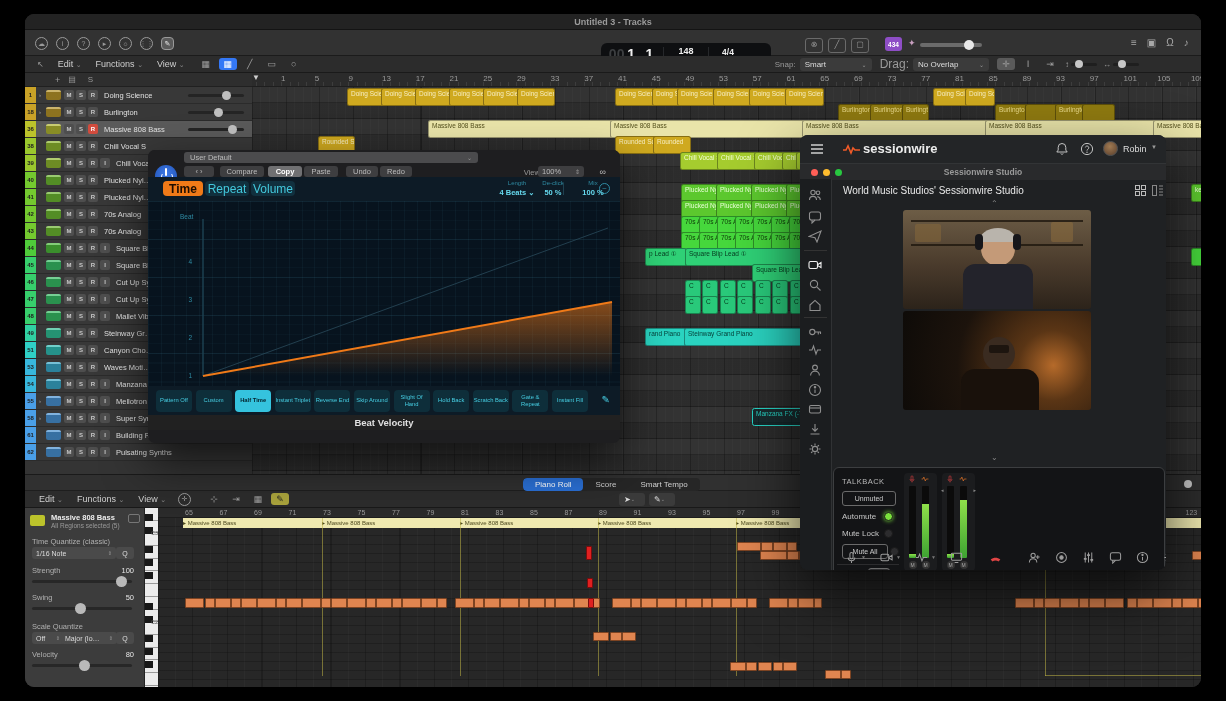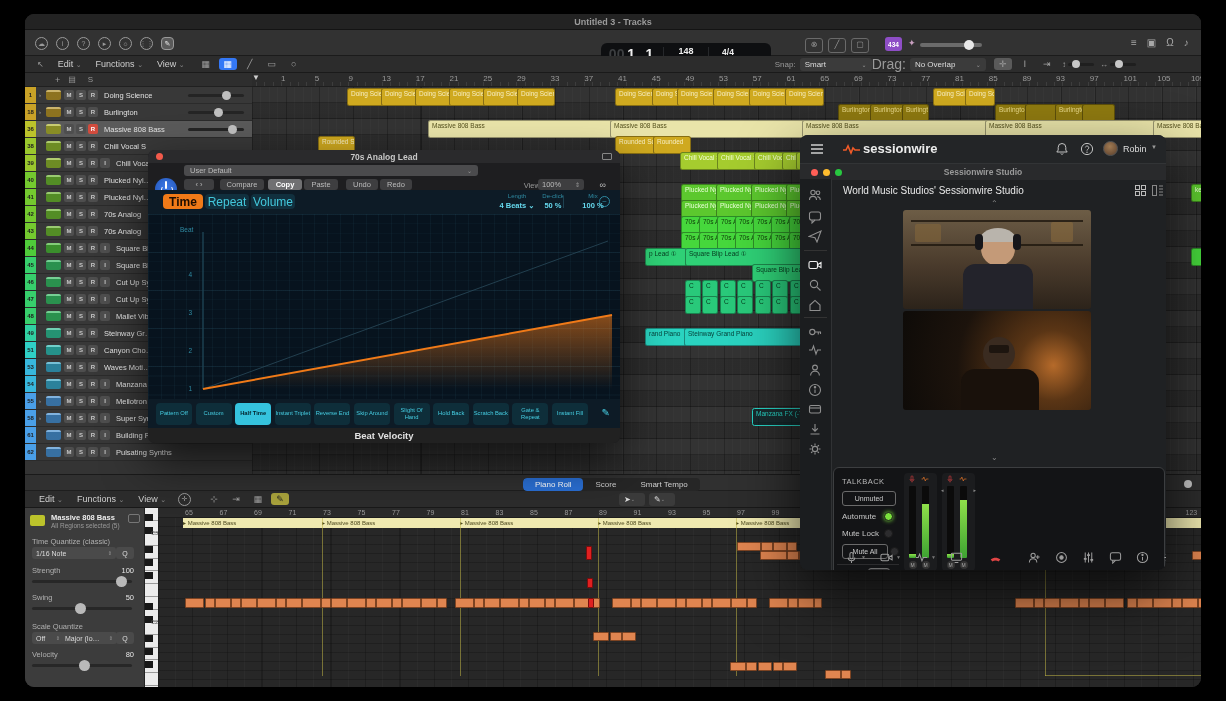--- a/index.html
+++ b/index.html
@@ -246,21 +246,21 @@
       <span class="sq-ic" style="margin-left:12px;">▦</span>
       <span class="sq-ic act">▦</span>
       <span class="sq-ic">╱</span>
       <span class="sq-ic">▭</span>
       <span class="sq-ic">○</span>
       <span style="margin-left:472px;color:#9a9a9a;font-size:8px;">Snap:</span>
       <span class="drop" style="width:62px;margin-left:4px;justify-content:space-between;">
         <span>Smart</span>
           <span class="cv" style="color:#999;font-size:6px;">⌄</span>
         </span>
-      <span style="color:#9a9a9a;font-size:14px;">Drag:</span>
+      <span style="margin-left:8px;color:#9a9a9a;font-size:12px;">Drag:</span>
       <span class="drop" style="width:66px;margin-left:4px;justify-content:space-between;">
         <span>No Overlap</span>
           <span class="cv" style="color:#999;font-size:6px;">⌄</span>
         </span>
       <span class="sq-ic pill-ic" style="margin-left:8px;">✛</span>
       <span class="sq-ic">Ⅰ</span>
       <span class="sq-ic">⇥</span>
       <span style="margin-left:6px;color:#9a9a9a;font-size:8px;">↕</span>
       <span class="slider" style="width:26px;height:3px;margin-left:2px;display:inline-block;">
           <span class="kn" style="width:8px;height:8px;top:-2.5px;left:4px;"></span>
@@ -795,25 +795,20 @@
         <div class="note" style="left: 625px; top: 144px; width: 12px; height: 7px;"></div>
         <div class="note" style="left: 667px; top: 152px; width: 14px; height: 7px;"></div>
         <div class="note" style="left: 683px; top: 152px; width: 8px; height: 7px;"></div>
         <div class="note red" style="left: 428px; top: 28px; width: 4px; height: 12px;"></div>
         <div class="note red" style="left: 429px; top: 60px; width: 4px; height: 8px;"></div>
         <div class="note red" style="left: 430px; top: 80px; width: 4px; height: 8px;"></div>
       </div>
   </div>
 
   <div id="plugin" class="abs">
-    <div id="pl-title">
-      <span class="dot" style="left:8px;top:3px;background:#f25a4b;"></span>
-      <span>70s Analog Lead</span>
-      <span class="abs" style="right:8px;top:3px;width:10px;height:7px;border:1px solid #888;border-radius:1px;"></span>
-    </div>
     <div id="pl-head">
       <span class="power"></span>
       <span class="pl-pill" style="left:36px;top:2px;width:282px;justify-content:space-between;padding:0 6px;background:#4b4b4d;">
         <span>User Default</span>
           <span style="color:#999;font-size:6px;">⌄</span>
         </span>
       <span class="pl-pill" style="left:36px;top:16px;width:30px;gap:8px;">‹ ›</span>
       <span class="pl-pill" style="left:72px;top:16px;width:44px;">Compare</span>
       <span class="pl-pill" style="left:120px;top:16px;width:34px;background:#707072;color:#fff;font-weight:bold;">Copy</span>
       <span class="pl-pill" style="left:156px;top:16px;width:34px;">Paste</span>

